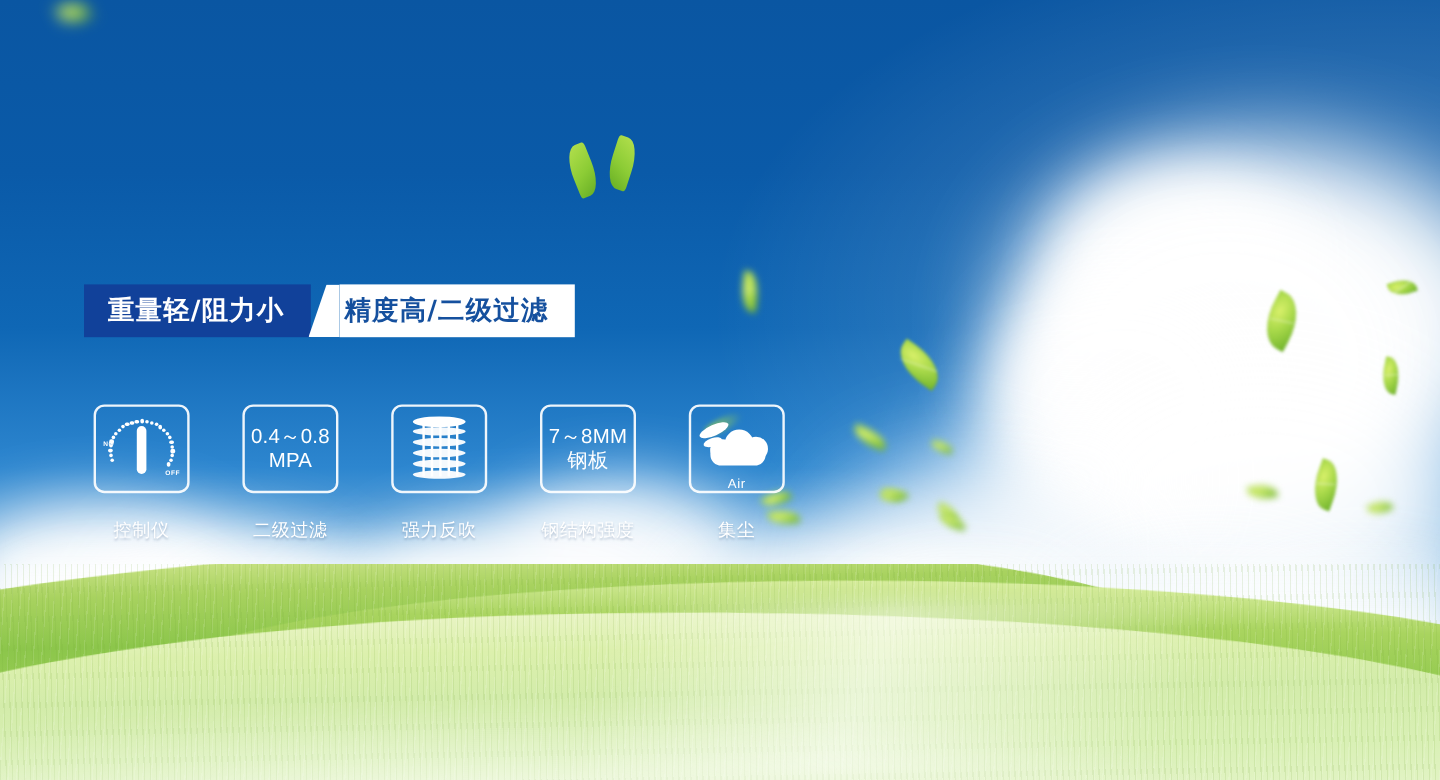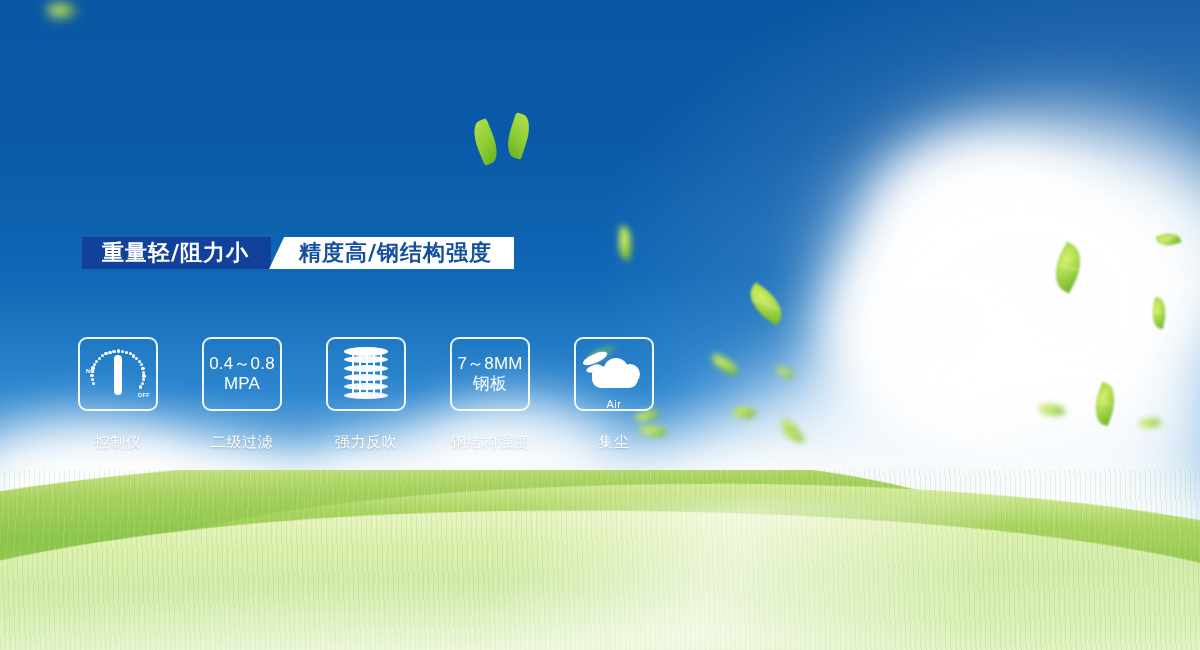--- a/index.html
+++ b/index.html
@@ -114,21 +114,21 @@
   .sprout{position:absolute;left:470px;top:110px;width:70px;height:56px;}
   .sprout .lf{position:absolute;width:19px;height:44px;}
   .sprout .lf.left{left:6px;top:10px;transform:rotate(-22deg);
     border-radius:60% 10% 60% 10%;
     background:linear-gradient(150deg,#b6e14f 0%,#8ccc35 55%,#63ab23 100%);}
   .sprout .lf.right{left:39px;top:4px;transform:rotate(18deg);
     border-radius:10% 60% 10% 60%;
     background:linear-gradient(210deg,#b6e14f 0%,#8ccc35 55%,#63ab23 100%);}
 
   
-  .subbar{position:absolute;left:82px;top:237px;height:32px;display:flex;align-items:stretch;}
+  .subbar{position:absolute;left:70px;top:237px;height:44px;display:flex;align-items:stretch;}
   .sub-dark{
     background:#11419a;color:#ffffff;display:flex;align-items:center;
     padding:0 22px 0 20px;font-size:22px;letter-spacing:1px;font-weight:600;
     font-family:"DejaVu Sans","Liberation Sans",sans-serif;
   }
   .sub-wedge{width:26px;background:#ffffff;clip-path:polygon(58% 0,100% 0,100% 100%,0 100%);margin-left:-2px;}
   .sub-light{
     background:#ffffff;color:#15509e;display:flex;align-items:center;
     padding:0 22px 0 4px;font-size:22px;letter-spacing:1px;font-weight:600;
     font-family:"DejaVu Sans","Liberation Sans",sans-serif;
@@ -241,21 +241,21 @@
 
   <div class="sprout">
     <div class="lf left"></div>
     <div class="lf right"></div>
   </div>
 
 
   <div class="subbar">
     <div class="sub-dark">重量轻/阻力小</div>
     <div class="sub-wedge"></div>
-    <div class="sub-light">精度高/钢结构强度</div>
+    <div class="sub-light">精度高/二级过滤</div>
   </div>
 
   <div class="features">
 
     <div class="feature">
       <div class="fbox">
         <div class="dial" id="dial">
           <div class="needle"></div>
           <div class="lbl no">NO</div>
           <div class="lbl off">OFF</div>

